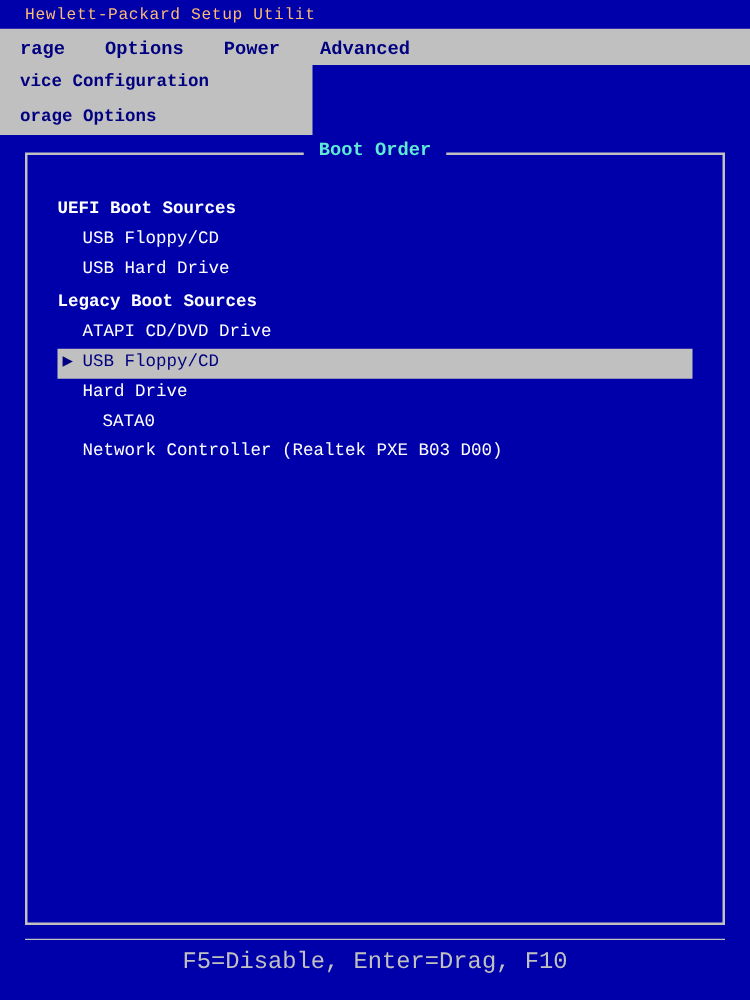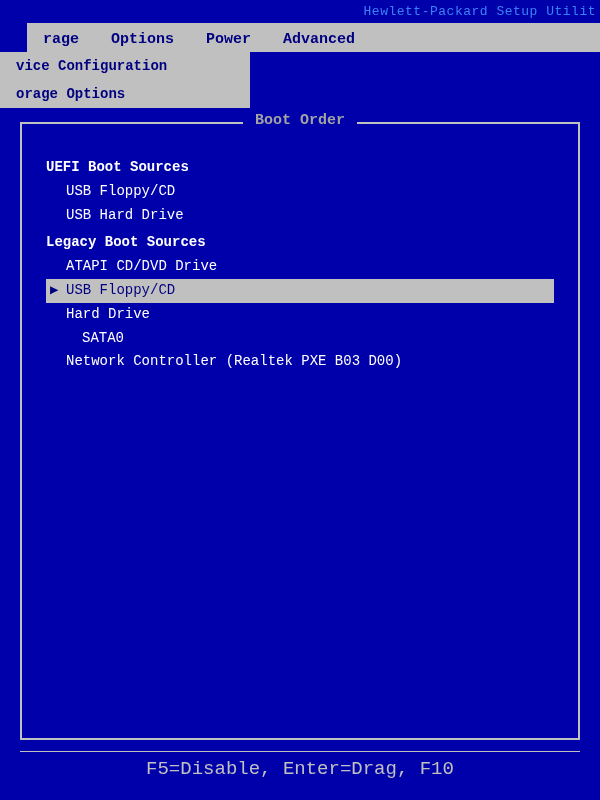--- a/index.html
+++ b/index.html
@@ -12,36 +12,34 @@
       height: 800px;
       background: #0000aa;
       font-family: 'Courier New', Courier, monospace;
       overflow: hidden;
       position: relative;
     }
 
     
     #title-bar {
       background: #0000aa;
-      color: #3b82f6;
-      text-align: right;
-      padding: 4px 4px;
+      color: #fdba74;
+      padding: 4px 20px;
       font-size: 13px;
       letter-spacing: 0.5px;
     }
 
     
     #menu-bar {
       display: flex;
       flex-direction: row;
       background: #c0c0c0;
       padding: 4px 0;
       font-size: 15px;
       font-weight: bold;
-      margin-left: 27px;
     }
     .menu-item {
       padding: 4px 16px;
       cursor: pointer;
       color: #000080;
       background: #c0c0c0;
     }
 
     
     #storage-dropdown {
@@ -81,21 +79,21 @@
       padding: 16px 24px;
     }
 
     #boot-order-title {
       position: absolute;
       top: -12px;
       left: 50%;
       transform: translateX(-50%);
       background: #0000aa;
       padding: 0 12px;
-      color: #a3a3a3;
+      color: #5eead4;
       font-size: 15px;
       font-weight: bold;
       white-space: nowrap;
     }
 
     .boot-list {
       margin-top: 16px;
       color: #ffffff;
       font-size: 14px;
       line-height: 1.7;

